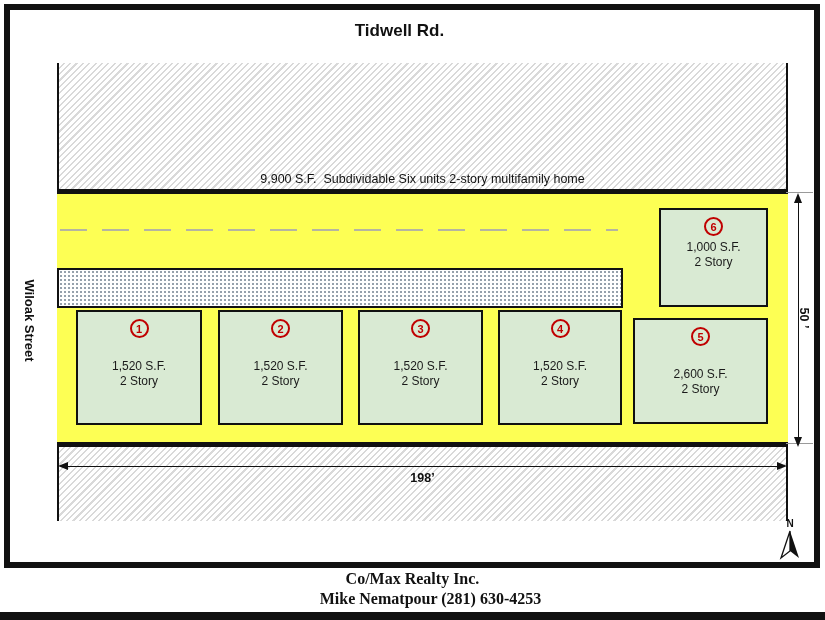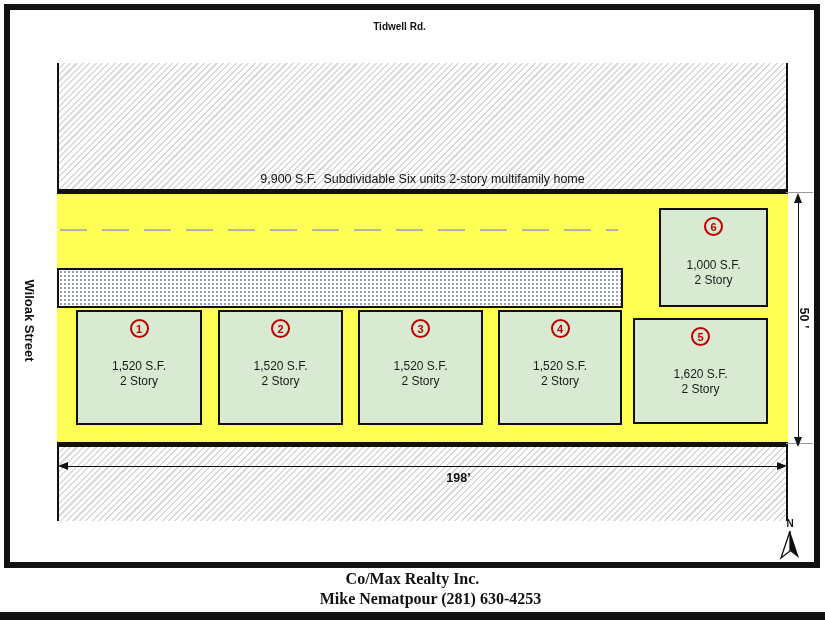--- a/index.html
+++ b/index.html
@@ -6,21 +6,21 @@
   .page {
     position:relative; width:825px; height:620px; background:#fff;
     font-family:"Liberation Sans", sans-serif; overflow:hidden;
   }
   .frame {
     position:absolute; left:4px; top:4px; width:804px; height:552px;
     border:6px solid #111; background:#fff;
   }
   .road-label {
     position:absolute; left:0; top:21px; width:799px; text-align:center;
-    font-size:10px; font-weight:bold; color:#111;
+    font-size:17px; font-weight:bold; color:#111;
   }
   .street-label {
     position:absolute; left:-21px; top:313px; width:100px; height:15px;
     line-height:15px; text-align:center; font-size:13px; font-weight:bold;
     color:#111; transform:rotate(90deg); white-space:nowrap;
   }
   .hatch {
     background-color:#fff;
     background-image:repeating-linear-gradient(135deg,#ffffff 0 3px,#d9d9d9 3px 4.5px);
   }
@@ -56,21 +56,21 @@
   .u3 { left:358px; top:310px; width:125px; height:115px; }
   .u4 { left:498px; top:310px; width:124px; height:115px; }
   .u5 { left:633px; top:318px; width:135px; height:106px; }
   .u6 { left:659px; top:208px; width:109px; height:99px;  }
   .unit-num {
     margin-top:7px; width:15px; height:15px; border:2px solid #C00000;
     border-radius:50%; color:#C00000; font-size:11px; font-weight:bold;
     display:flex; align-items:center; justify-content:center;
   }
   .unit-text { margin-top:21px; text-align:center; font-size:12px; color:#1a1a1a; line-height:15px; }
-  .u6 .unit-text { margin-top:22px; }
+  .u6 .unit-text { margin-top:4px; }
   .u5 .unit-text { margin-top:21px; }
   
   .dim-line-v { position:absolute; left:798px; top:197px; width:1px; height:243px; background:#111; }
   .arr-up, .arr-down { position:absolute; width:0; height:0; border-left:4.5px solid rgba(0,0,0,0); border-right:4.5px solid rgba(0,0,0,0); }
   .arr-up   { left:794px; top:193px; border-bottom:10px solid #111; }
   .arr-down { left:794px; top:437px; border-top:10px solid #111; }
   .tick { position:absolute; height:1px; background:#9a9a9a; }
   .tick-top    { left:786px; top:192px; width:27px; }
   .tick-bottom { left:786px; top:443px; width:27px; }
   .dim-label-v {
@@ -81,21 +81,21 @@
   .hatch-bottom {
     position:absolute; left:57px; top:447px; width:731px; height:74px;
     box-sizing:border-box; border-left:2px solid #111; border-right:2px solid #111;
   }
   .dim-line-h { position:absolute; left:66px; top:466px; width:713px; height:1px; background:#111; }
   .arr-left, .arr-right { position:absolute; width:0; height:0; border-top:4.5px solid rgba(0,0,0,0); border-bottom:4.5px solid rgba(0,0,0,0); }
   .arr-left  { left:58px;  top:462px; border-right:10px solid #111; }
   .arr-right { left:777px; top:462px; border-left:10px solid #111; }
   .dim-label-h {
     position:absolute; left:57px; top:471px; width:731px; text-align:center;
-    font-size:12.5px; font-weight:bold; color:#111;padding-left:36px;
+    font-size:12.5px; font-weight:bold; color:#111;
   }
   .compass { position:absolute; left:775px; top:518px; width:30px; height:46px; }
   .compass-n { position:absolute; left:0; top:0; width:30px; text-align:center; font-size:10px; font-weight:bold; color:#111; }
   .compass-arrow { position:absolute; left:3px; top:12px; }
   .footer { position:absolute; left:0; top:569px; width:825px; text-align:center;
     font-family:"Liberation Serif", serif; font-weight:bold; color:#111; }
   .footer-company { font-size:16px; line-height:20px; }
   .footer-agent   { font-size:16px; line-height:20px;margin-left:36px; }
   .bottom-bar { position:absolute; left:0; top:612px; width:825px; height:8px; background:#111; }
 </style>
@@ -148,21 +148,21 @@
     <div class="unit-num">4</div>
     <div class="unit-text">
       <div>1,520 S.F.</div>
       <div>2 Story</div>
     </div>
   </div>
 
   <div class="unit u5">
     <div class="unit-num">5</div>
     <div class="unit-text">
-      <div>1,620 S.F.</div>
+      <div>2,600 S.F.</div>
       <div>2 Story</div>
     </div>
   </div>
 
   <div class="unit u6">
     <div class="unit-num">6</div>
     <div class="unit-text">
       <div>1,000 S.F.</div>
       <div>2 Story</div>
     </div>

